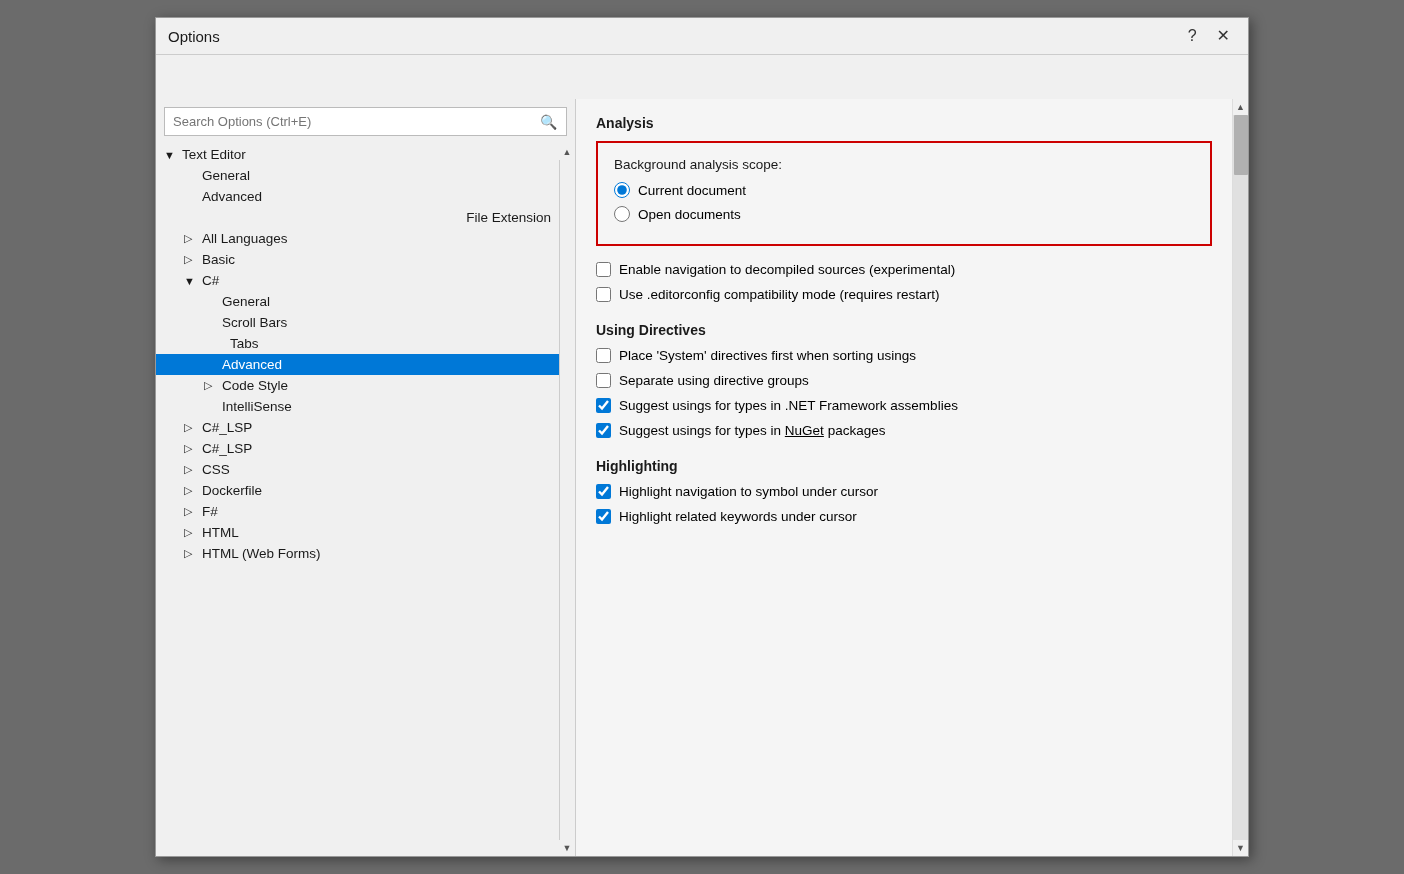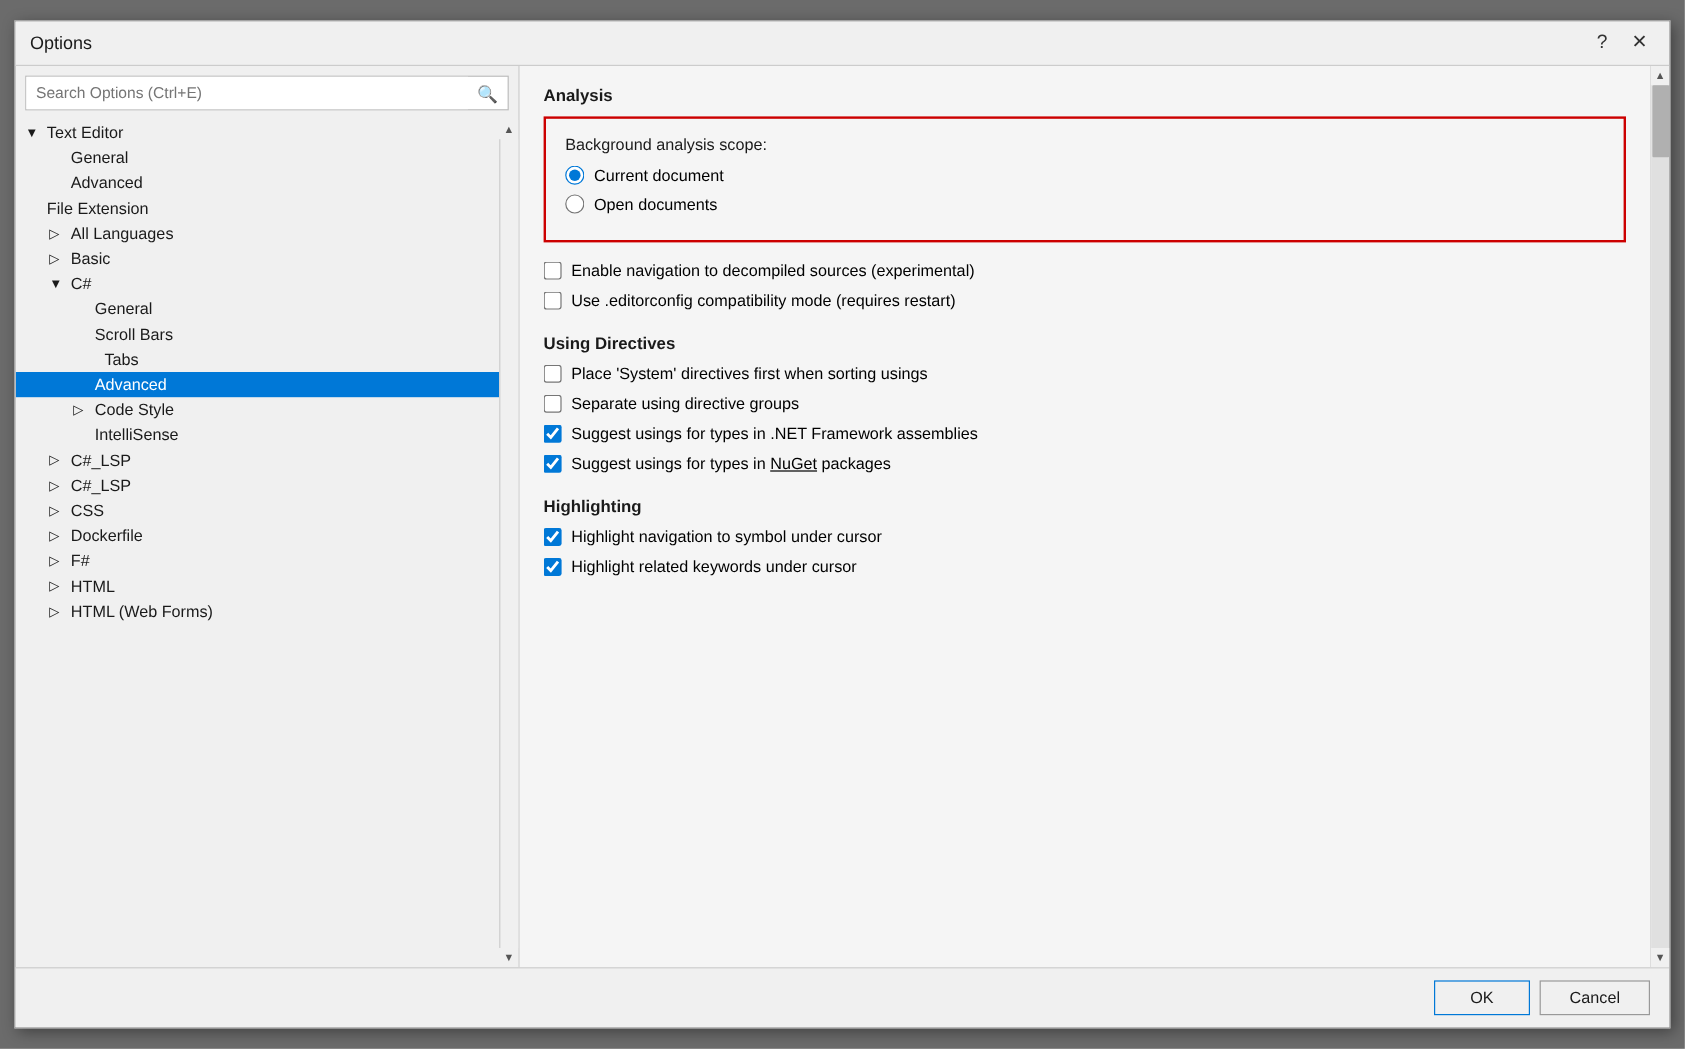--- a/index.html
+++ b/index.html
@@ -8,26 +8,27 @@
       display: flex;
       align-items: center;
       justify-content: center;
       width: 1404px;
       height: 874px;
       font-family: 'Segoe UI', sans-serif;
       font-size: 14px;
     }
     .dialog {
       background: #f0f0f0;
-      width: 1380px;
+      width: 1094px;
       height: 840px;
       border: 1px solid #999;
       display: flex;
       flex-direction: column;
       box-shadow: 3px 3px 12px rgba(0,0,0,0.4);
+      gap: 44px;
     }
     .title-bar {
       background: #f0f0f0;
       display: flex;
       align-items: center;
       justify-content: space-between;
       padding: 8px 12px;
       border-bottom: 1px solid #ccc;
     }
     .title-bar-left {
@@ -289,21 +290,21 @@
               <span>Text Editor</span>
             </div>
             <div class="tree-item" style="padding-left: 28px;">
               <span class="arrow"></span>
               <span>General</span>
             </div>
             <div class="tree-item" style="padding-left: 28px;">
               <span class="arrow"></span>
               <span>Advanced</span>
             </div>
-            <div class="tree-item" style="">
+            <div class="tree-item" style=" justify-content: flex-end;">
               <span class="arrow"></span>
               <span>File Extension</span>
             </div>
             <div class="tree-item" style="padding-left: 28px;">
               <span class="arrow">▷</span>
               <span>All Languages</span>
             </div>
             <div class="tree-item" style="padding-left: 28px;">
               <span class="arrow">▷</span>
               <span>Basic</span>
@@ -435,17 +436,13 @@
       <div class="right-scrollbar">
         <div class="scroll-arrow">▲</div>
         <div class="scroll-track">
           <div class="scroll-thumb"></div>
         </div>
         <div class="scroll-arrow">▼</div>
       </div>
     </div>
   </div>
 
-  <div class="dialog-footer">
-    <button class="footer-btn primary">OK</button>
-    <button class="footer-btn">Cancel</button>
-  </div>
 </div>
 
 </body></html>

